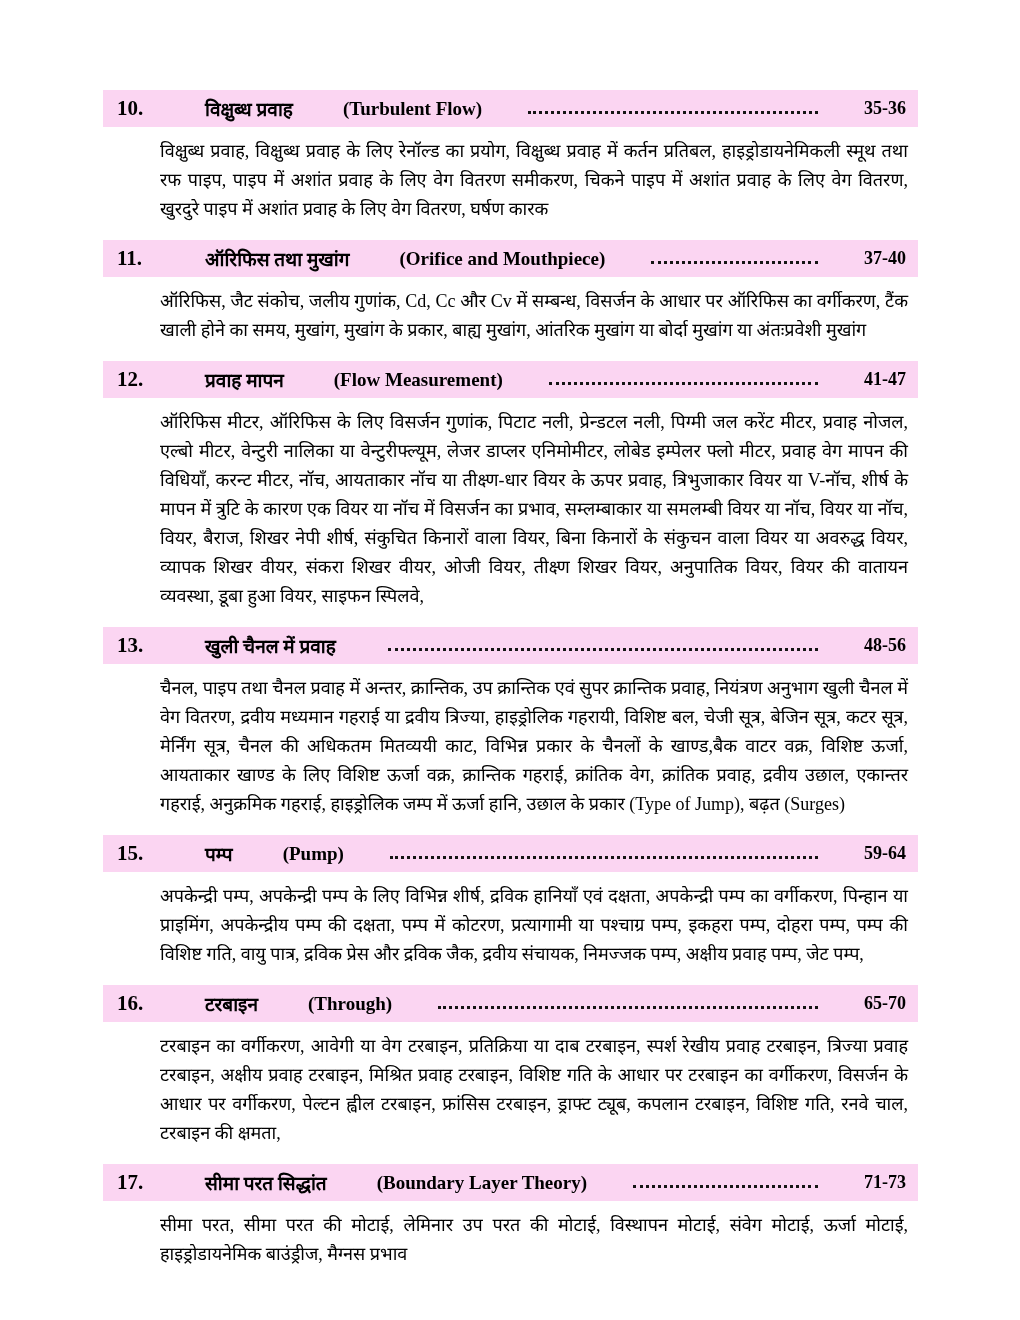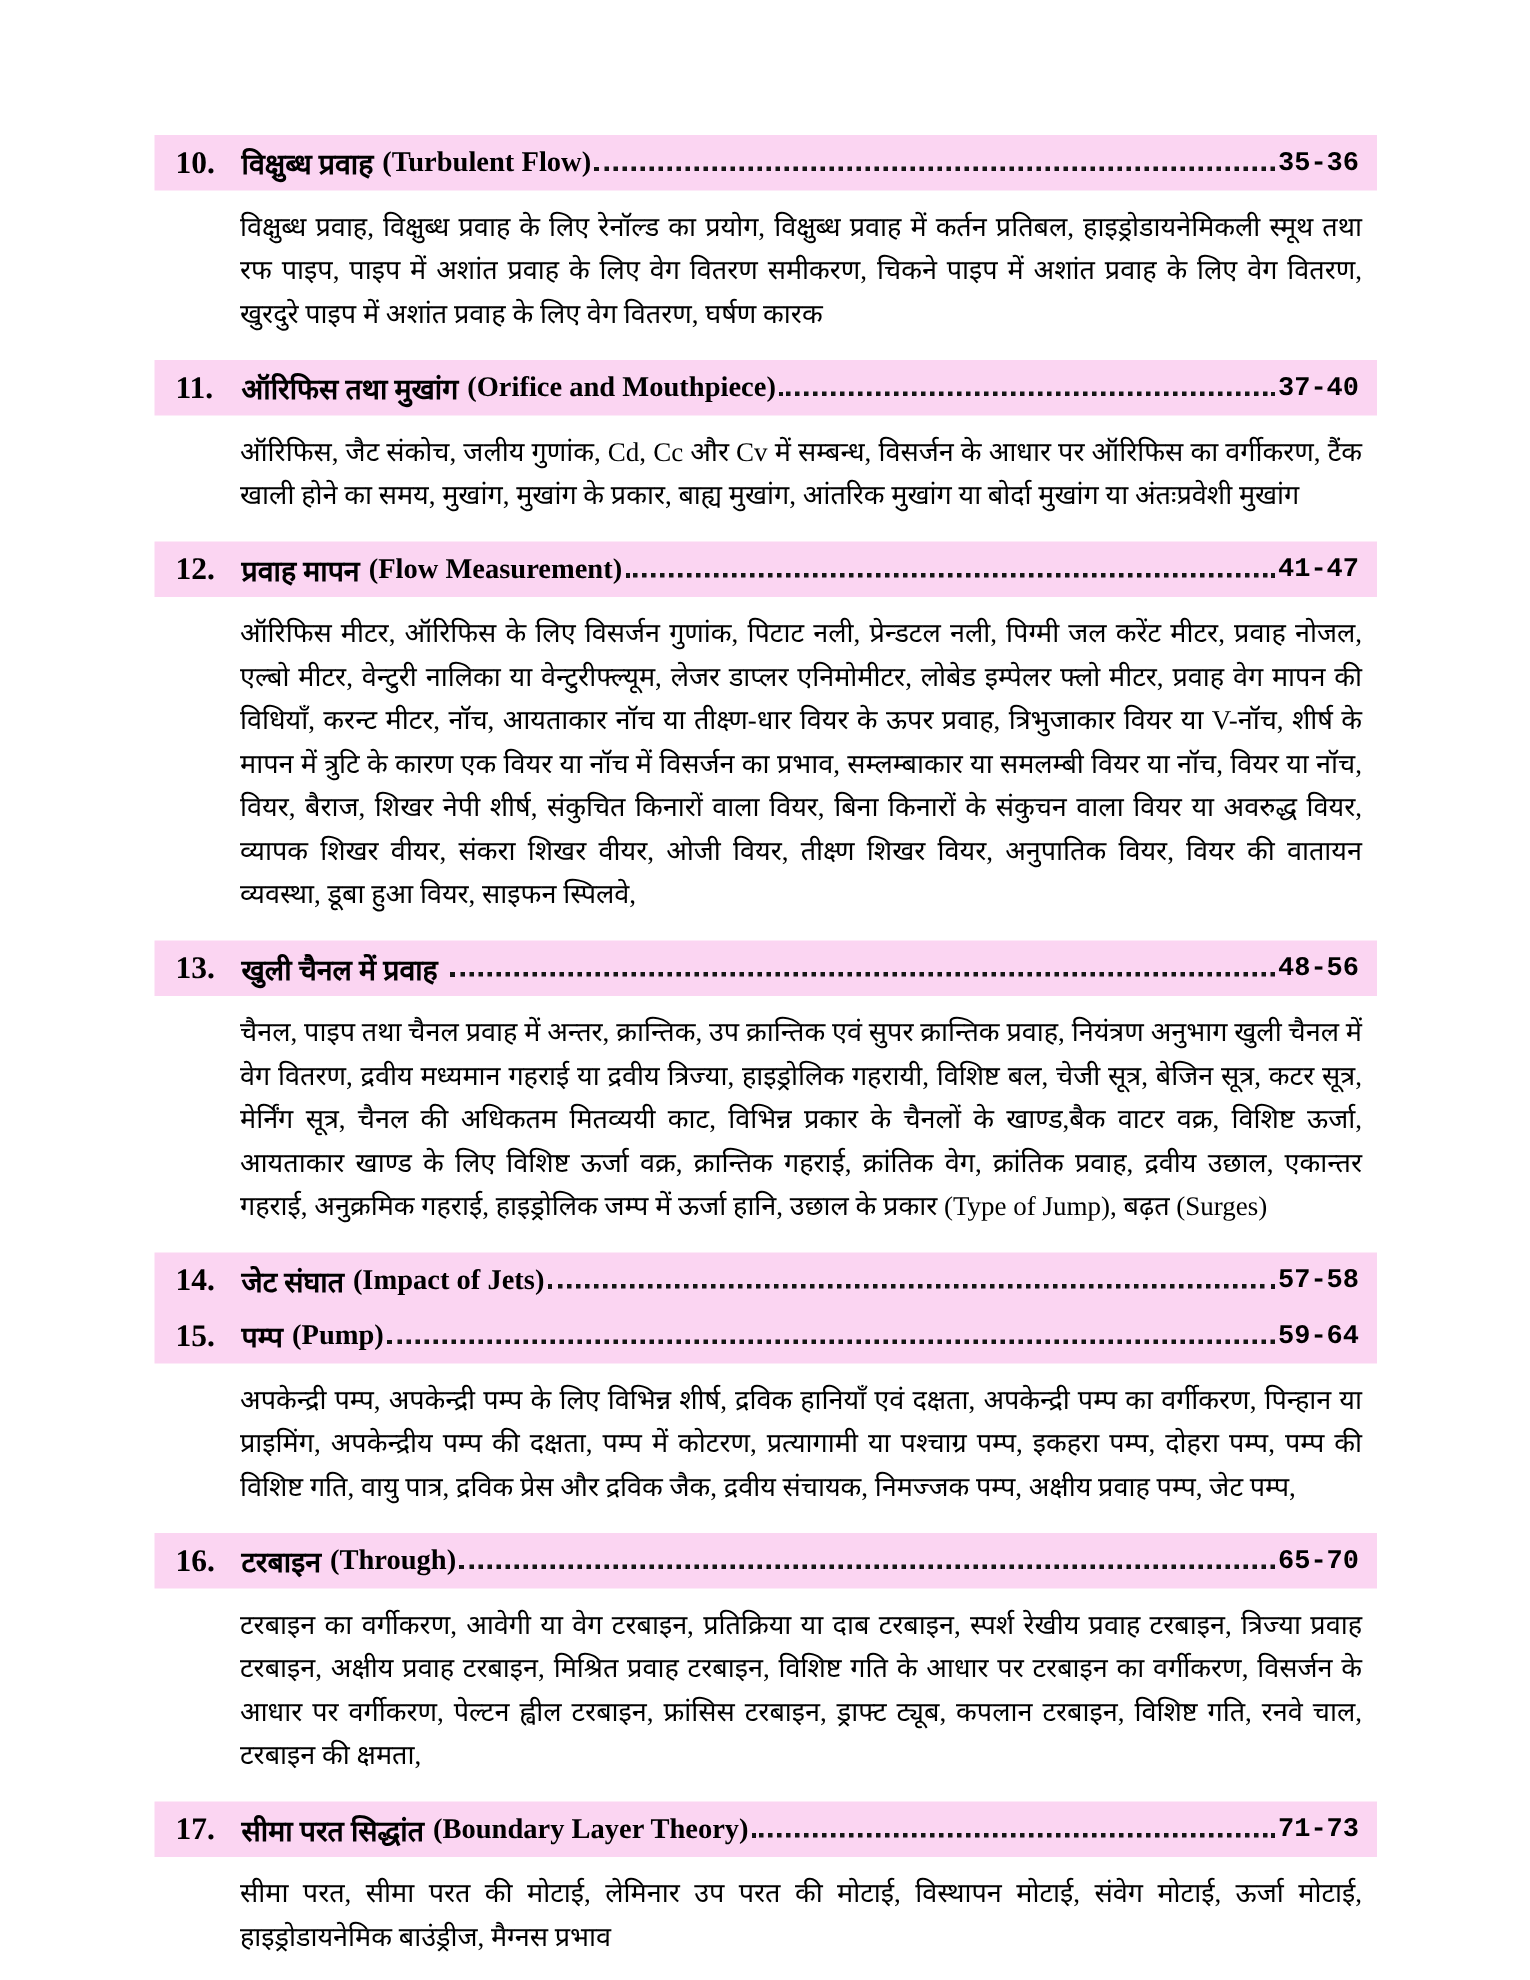--- a/index.html
+++ b/index.html
@@ -18,20 +18,21 @@
     margin: 90px 0 0 103px;
     width: 815px;
   }
   .bar {
     display: flex;
     align-items: center;
     height: 37px;
     background: var(--highlight, #fbd5f2);
     padding: 0 12px 0 14px;
     box-sizing: border-box;
+    gap: 44px;
   }
   .num {
     flex: 0 0 auto;
     width: 44px;
     font-weight: bold;
     font-size: 21px;
   }
   .hi {
     font-weight: bold;
     font-size: 19px;
@@ -50,21 +51,21 @@
     align-self: flex-end;
     height: 0;
     margin: 0 2px 13px 2px;
     border-bottom: 3px dotted #151515;
     min-width: 20px;
   }
   .pages {
     flex: 0 0 auto;
     font-weight: bold;
     font-size: 18px;
-    font-family: Liberation Mono, monospace;
+    font-family: Liberation Serif, serif;
   }
   .desc {
     margin: 10px 0 16px 57px;
     width: 748px;
     font-size: 18px;
     line-height: 29px;
     text-align: justify;
     font-family: "Liberation Serif", "DejaVu Sans", serif;
   }
 </style>
@@ -110,27 +111,20 @@
     <header class="bar">
       <span class="num">13.</span>
       <span class="hi">खुली चैनल में प्रवाह</span>
       <span class="leader"></span>
       <span class="pages">48-56</span>
     </header>
     <p class="desc">चैनल, पाइप तथा चैनल प्रवाह में अन्तर, क्रान्तिक, उप क्रान्तिक एवं सुपर क्रान्तिक प्रवाह, नियंत्रण अनुभाग खुली चैनल में वेग वितरण, द्रवीय मध्यमान गहराई या द्रवीय त्रिज्या, हाइड्रोलिक गहरायी, विशिष्ट बल, चेजी सूत्र, बेजिन सूत्र, कटर सूत्र, मेर्निंग सूत्र, चैनल की अधिकतम मितव्ययी काट, विभिन्न प्रकार के चैनलों के खाण्ड,बैक वाटर वक्र, विशिष्ट ऊर्जा, आयताकार खाण्ड के लिए विशिष्ट ऊर्जा वक्र, क्रान्तिक गहराई, क्रांतिक वेग, क्रांतिक प्रवाह, द्रवीय उछाल, एकान्तर गहराई, अनुक्रमिक गहराई, हाइड्रोलिक जम्प में ऊर्जा हानि, उछाल के प्रकार (Type of Jump), बढ़त (Surges)</p>
   </section>
 
   <section>
-    <header class="bar">
-      <span class="num">14.</span>
-      <span class="hi">जेट संघात</span>
-      <span class="en">(Impact of Jets)</span>
-      <span class="leader"></span>
-      <span class="pages">57-58</span>
-    </header>
   </section>
 
   <section>
     <header class="bar">
       <span class="num">15.</span>
       <span class="hi">पम्प</span>
       <span class="en">(Pump)</span>
       <span class="leader"></span>
       <span class="pages">59-64</span>
     </header>

